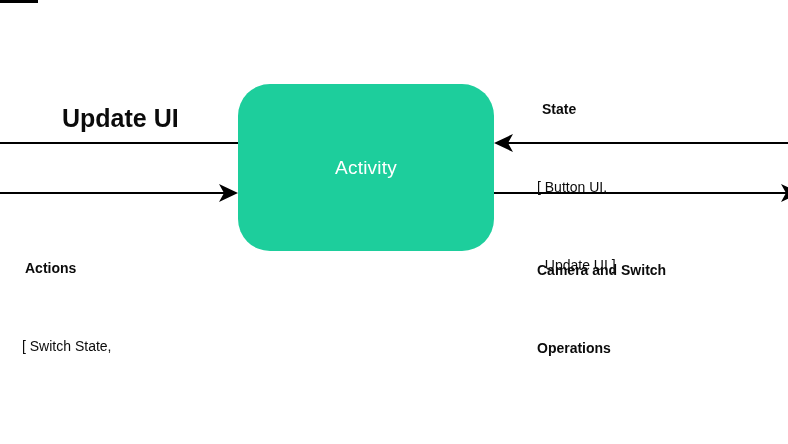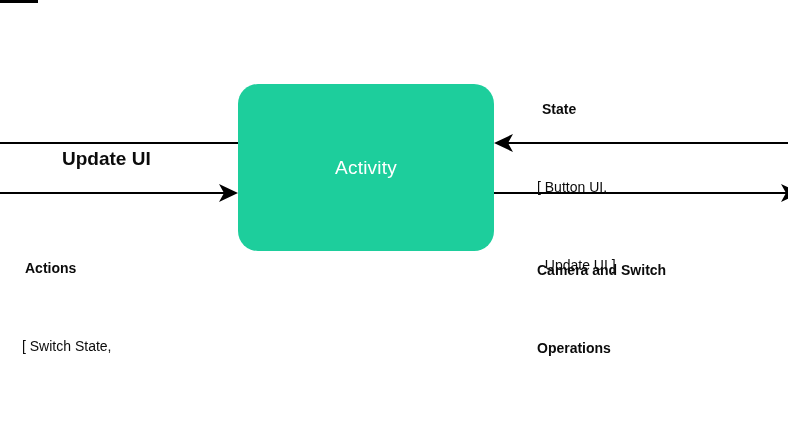--- a/index.html
+++ b/index.html
@@ -21,37 +21,36 @@
   .overlay {
     position: absolute;
     left: 0; top: 0;
     width: 788px; height: 444px;
     pointer-events: none;
   }
   .node {
     position: absolute;
     left: 238px; top: 84px;
     width: 256px; height: 167px;
-    border-radius: 20px;
+    border-radius: 32px;
     background: #1dce9c;
     display: flex;
     align-items: center;
     justify-content: center;
   }
   .node-label {
     color: #ffffff;
     font-size: 19px;
     letter-spacing: 0.2px;
   }
   .edge-label {
     position: absolute;
-    font-size: 19px;
+    font-size: 25px;
     font-weight: 700;
     white-space: pre;
-    margin-top: 44px;
   }
   .block {
     position: absolute;
     font-size: 14px;
     line-height: 26px;
     white-space: pre;
   }
   .block .bold { font-weight: 700; }
   .pl3 { padding-left: 3px; }
   .pl5 { padding-left: 5px; }

